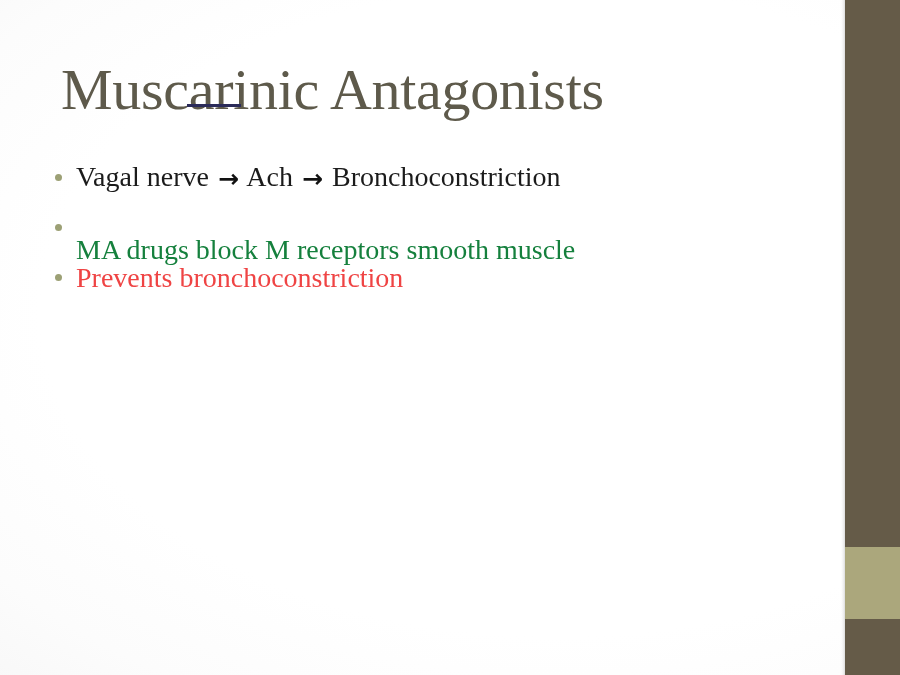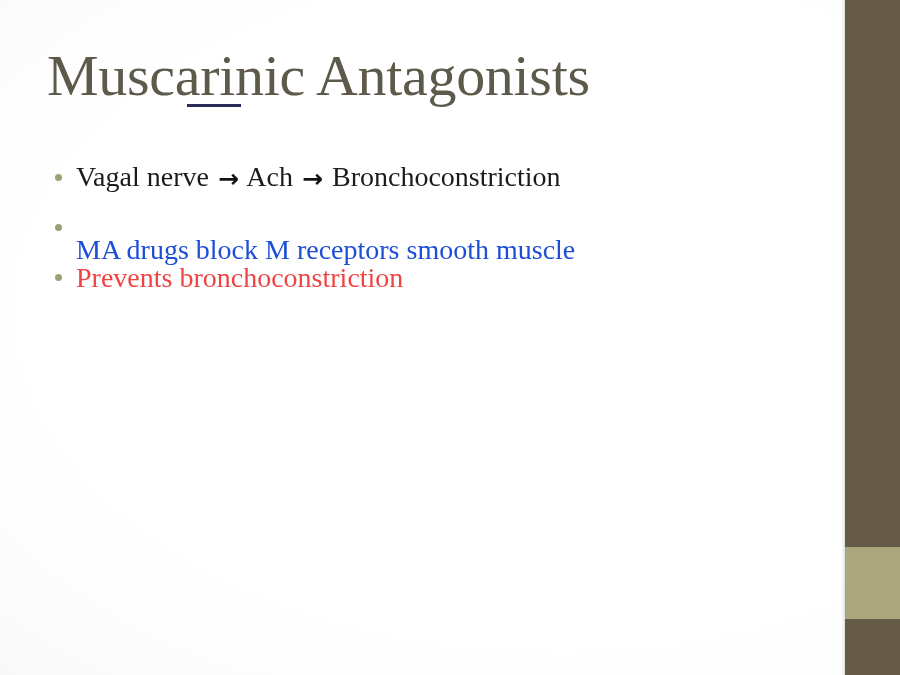--- a/index.html
+++ b/index.html
@@ -66,21 +66,21 @@
   }
 
   
   .title-block {
     position: absolute;
     left: 43px;
     top: 38px;
     width: 740px;
   }
   .slide-title {
-    margin: 4px;
+    margin: 18px;
     padding: 0;
     font-family: "Liberation Serif", "DejaVu Serif", serif;
     font-weight: normal;
     font-size: 58px;
     line-height: 68px;
     letter-spacing: -0.3px;
     color: #5e5a4b;
     white-space: nowrap;
   }
   .title-mark {
@@ -156,21 +156,21 @@
       <span class="bullet-dot-wrap">
         <span class="bullet-dot" style="background: rgb(156, 160, 117);"></span>
       </span>
       <span class="bullet-text" style="color: rgb(27, 27, 27);">Vagal nerve <span class="arrow-glyph">→</span> Ach <span class="arrow-glyph">→</span> Bronchoconstriction</span>
     </div>
 
     <div class="bullet-row">
       <span class="bullet-dot-wrap">
         <span class="bullet-dot" style="background: rgb(156, 160, 117);"></span>
       </span>
-      <span class="bullet-text" style="color: #1d4ed8; margin-top: 44px;">MA drugs block M receptors smooth muscle</span>
+      <span class="bullet-text" style="color: #15803d; margin-top: 44px;">MA drugs block M receptors smooth muscle</span>
     </div>
 
     <div class="bullet-row">
       <span class="bullet-dot-wrap">
         <span class="bullet-dot" style="background: rgb(156, 160, 117);"></span>
       </span>
       <span class="bullet-text" style="color: #ef4444;">Prevents bronchoconstriction</span>
     </div>
 
   </div>

